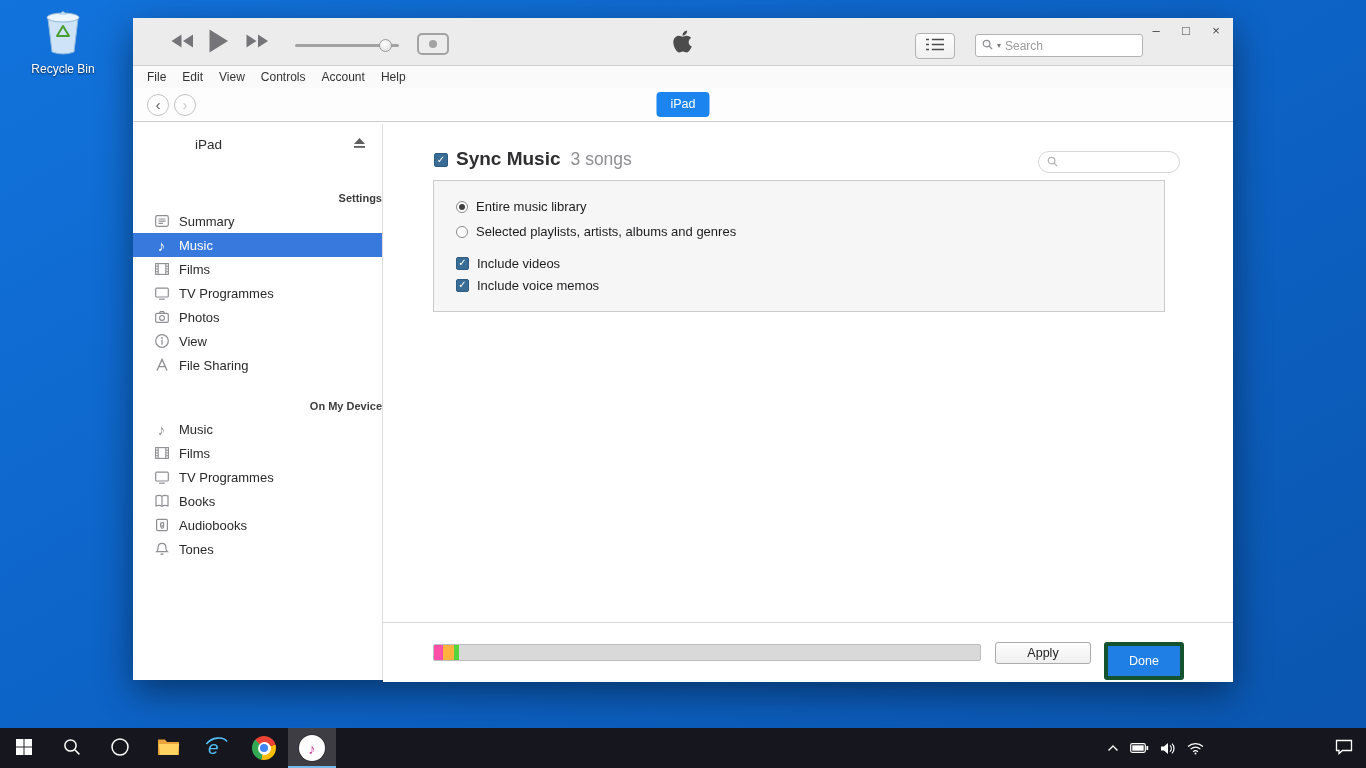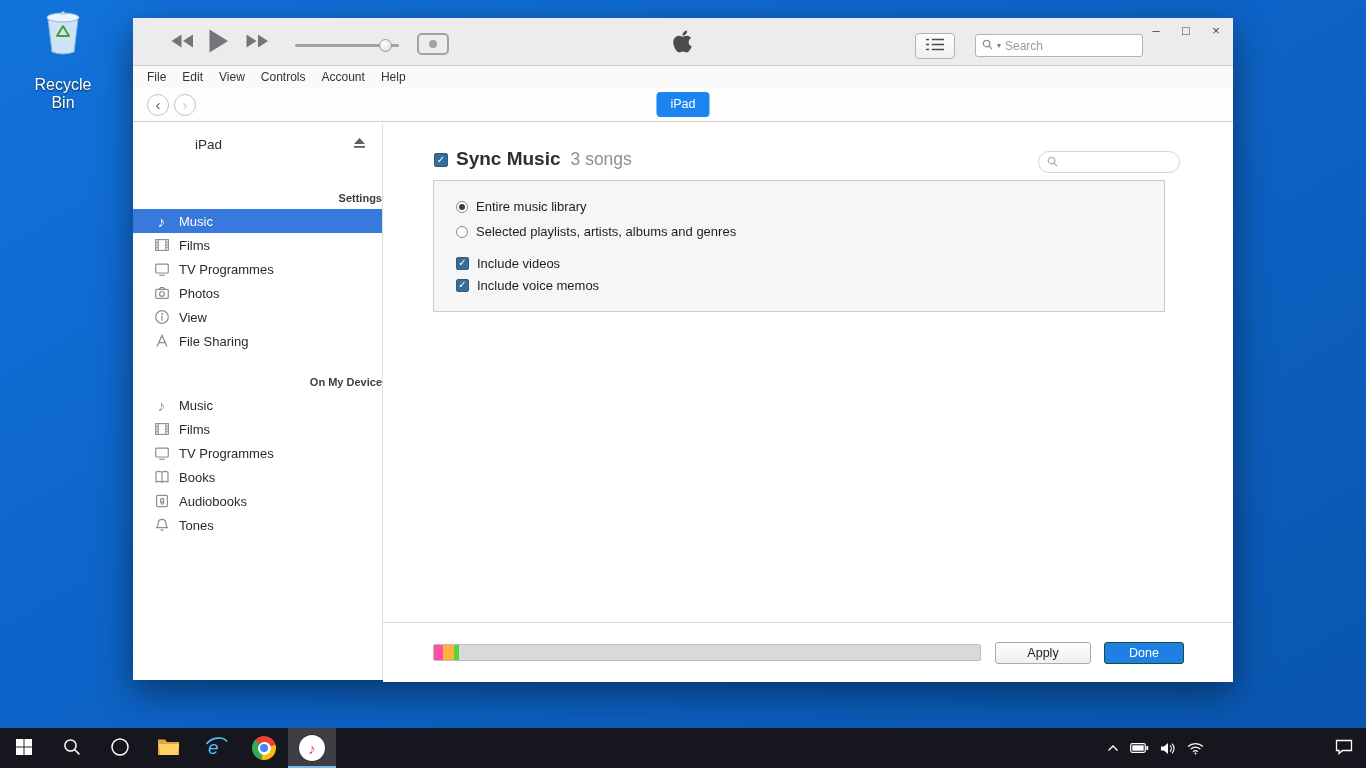--- a/index.html
+++ b/index.html
@@ -5,21 +5,21 @@
   * { box-sizing: border-box; margin: 0; padding: 0; }
   html,body { width:1366px; height:768px; overflow:hidden; }
   body { font-family:"Liberation Sans","DejaVu Sans",sans-serif; }
   button { font-family:inherit; cursor:default; }
 
   .desktop { position:relative; width:1366px; height:768px;
     background:linear-gradient(150deg,#1273dc 0%,#0d64c8 45%,#0a55ae 100%); }
 
   
   .desktop-icon { position:absolute; left:28px; top:6px; width:70px; text-align:center; }
-  .desktop-icon-label { color:#fff; font-size:16px; margin-top:16px;
+  .desktop-icon-label { color:#fff; font-size:12px; margin-top:2px;
     text-shadow:0 1px 2px rgba(0,0,0,.7); }
 
   
   .win { position:absolute; left:133px; top:18px; width:1100px; height:662px;
     background:#fff; box-shadow:0 12px 34px rgba(0,0,0,.45); font-size:13px; color:#333; }
 
   .titlebar { position:relative; height:48px; background:#ececec; border-bottom:1px solid #cfcfcf; }
   .pb { position:absolute; background:none; border:none; }
   .pb-prev { left:36px; top:15px; } .pb-play { left:74px; top:10px; } .pb-next { left:112px; top:15px; }
   .volume { position:absolute; left:162px; top:21px; width:104px; height:13px; }
@@ -94,22 +94,22 @@
     display:inline-flex; align-items:center; justify-content:center; flex:0 0 auto; }
   .radio.selected::after { content:""; width:6px; height:6px; border-radius:50%; background:#404040; }
 
   .content-footer { position:absolute; left:0; right:0; top:498px; height:60px; border-top:1px solid #d8d8d8; background:#fff; }
   .capacity-bar { position:absolute; left:50px; top:21px; width:548px; height:17px;
     border:1px solid #bdbdbd; border-radius:2px; background:#d9d9d9; display:flex; overflow:hidden; }
   .seg { height:100%; } .seg1 { width:9px; background:#ff4fa8; }
   .seg2 { width:11px; background:#ffb33e; } .seg3 { width:5px; background:#55d43c; }
   .btn-apply { position:absolute; left:612px; top:19px; width:96px; height:22px; font-size:12.5px; color:#222;
     background:linear-gradient(#fefefe,#efefef); border:1px solid #ababab; border-radius:3px; }
-  .btn-done { position:absolute; left:721px; top:19px; width:80px; height:22px; font-size:12.5px; color:#fff;
-    background:#1f7fe5; border:1px solid #14532d; border-radius:3px; }
+  .btn-done { position:absolute; left:721px; top:19px; width:80px; height:38px; font-size:12.5px; color:#fff;
+    background:#1f7fe5; border:4px solid #14532d; border-radius:3px; }
 
   
   .taskbar { position:absolute; left:0; bottom:0; width:1366px; height:40px; background:#16161e;
     display:flex; align-items:stretch; z-index:50; }
   .tb-btn { width:48px; height:40px; background:none; border:none; display:flex; align-items:center; justify-content:center; }
   .tb-btn.active { background:rgba(255,255,255,.17); box-shadow:inset 0 -2px 0 #76b9ea; }
   .ie-e { position:relative; }
   .chrome-icon { width:24px; height:24px; border-radius:50%; position:relative; display:inline-block;
     background:conic-gradient(from -45deg,#ea4335 0 33%,#fbbc05 0 66%,#34a853 0 100%); }
   .chrome-center { position:absolute; left:50%; top:50%; width:13px; height:13px; margin:-6.5px 0 0 -6.5px;
@@ -234,20 +234,29 @@
               <svg width="13" height="12" viewBox="0 0 13 12">
                   <path d="M6.5 1 L12 7 H1z" fill="#5f5f5f"></path>
                   <rect x="1" y="9" width="11" height="1.8" fill="#5f5f5f"></rect>
                 </svg>
             </span>
           </button>
         </div>
 
         <div class="side-sec-title">Settings</div>
 
+        <div class="side-item">
+          <span class="si-icon">
+            <svg width="16" height="16" viewBox="0 0 16 16" fill="none" stroke="currentColor" stroke-width="1.2">
+                <rect x="1.7" y="2.7" width="12.6" height="10.6" rx="1.5"></rect>
+                <path d="M4.5 6h7M4.5 8.2h7M4.5 10.4h4.5"></path>
+              </svg>
+          </span>
+          <span class="si-label">Summary</span>
+        </div>
 
         <div class="side-item selected">
           <span class="si-icon note">♪</span>
           <span class="si-label">Music</span>
         </div>
 
         <div class="side-item">
           <span class="si-icon">
             <svg width="16" height="16" viewBox="0 0 16 16" fill="none" stroke="currentColor" stroke-width="1.1">
                 <rect x="1.6" y="2.6" width="12.8" height="10.8"></rect>

